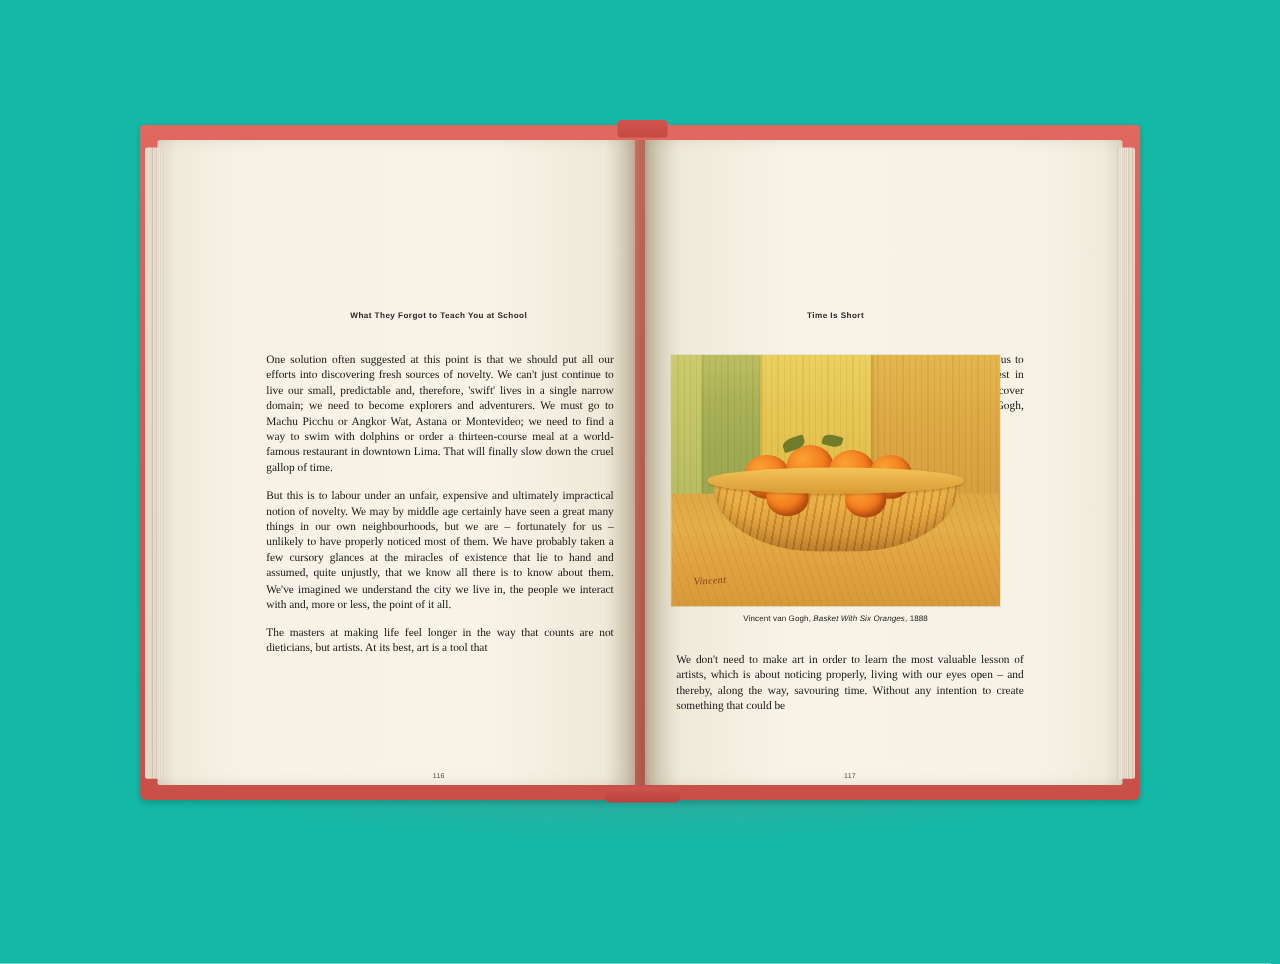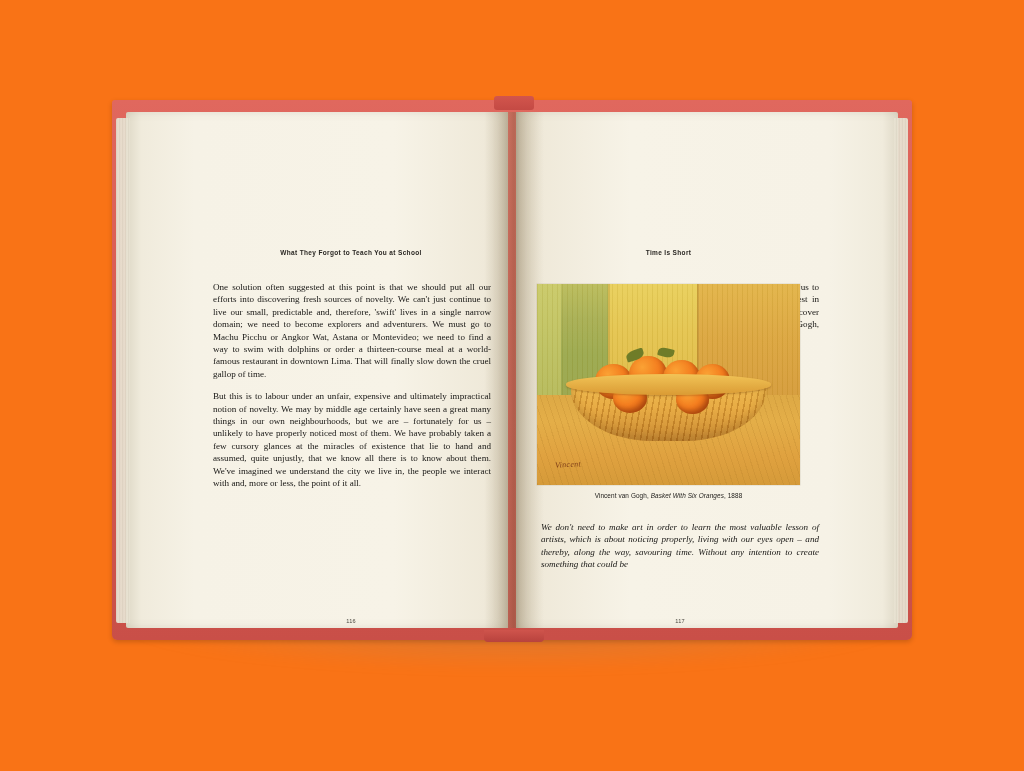--- a/index.html
+++ b/index.html
@@ -10,21 +10,21 @@
   body {
     width: 1024px;
     height: 771px;
     overflow: hidden;
     font-family: "Liberation Serif", serif;
   }
   .scene {
     position: relative;
     width: 1024px;
     height: 771px;
-    background: #f97316;
+    background: #14b8a6;
   }
   
   .book-shadow {
     position: absolute;
     left: 120px;
     top: 600px;
     width: 790px;
     height: 70px;
     background: radial-gradient(ellipse at 50% 30%, rgba(120,115,110,0.30) 0%, rgba(150,145,140,0.12) 45%, rgba(255,255,255,0) 72%);
     filter: blur(6px);
@@ -305,20 +305,21 @@
     <div class="edge-left"></div>
     <div class="edge-right"></div>
     <div class="gutter"></div>
   </div>
 
   <div class="text-col running-head" style="left:243px; top:249px; width:216px;">What They Forgot to Teach You at School</div>
 
   <div class="text-col body-col" style="left:213px; top:281px; width:278px;">
     <p>One solution often suggested at this point is that we should put all our efforts into discovering fresh sources of novelty. We can't just continue to live our small, predictable and, therefore, 'swift' lives in a single narrow domain; we need to become explorers and adventurers. We must go to Machu Picchu or Angkor Wat, Astana or Montevideo; we need to find a way to swim with dolphins or order a thirteen-course meal at a world-famous restaurant in downtown Lima. That will finally slow down the cruel gallop of time.</p>
     <p>But this is to labour under an unfair, expensive and ultimately impractical notion of novelty. We may by middle age certainly have seen a great many things in our own neighbourhoods, but we are – fortunately for us – unlikely to have properly noticed most of them. We have probably taken a few cursory glances at the miracles of existence that lie to hand and assumed, quite unjustly, that we know all there is to know about them. We've imagined we understand the city we live in, the people we interact with and, more or less, the point of it all.</p>
+    <p>The masters at making life feel longer in the way that counts are not dieticians, but artists. At its best, art is a tool that</p>
   </div>
 
   <div class="text-col folio" style="left:283px; top:618px; width:136px;">116</div>
 
   <div class="text-col running-head" style="left:605px; top:249px; width:127px;">Time Is Short</div>
 
   <div class="text-col body-col" style="left:541px; top:281px; width:278px;">
     <p>reminds us how little we have fathomed and noticed. It reintroduces us to ordinary things and reopens our eyes to a latent beauty and interest in precisely those areas we had ceased to bother with. It helps us to recover some of the manic sensitivity we had as newborns. Here is Van Gogh, mesmerised by some oranges:</p>
   </div>
 
@@ -352,19 +353,19 @@
       <div class="basket-rim"></div>
 
       <div class="signature">Vincent</div>
     </div>
   </div>
 
   <div class="plate-caption">
     <span>Vincent van Gogh, </span><em>Basket With Six Oranges</em><span>, 1888</span>
   </div>
 
-  <div class="text-col body-col" style="left:541px; top:521px; width:278px;font-style:italic;">
+  <div class="text-col body-col" style="left:541px; top:521px; width:278px;">
     <p>We don't need to make art in order to learn the most valuable lesson of artists, which is about noticing properly, living with our eyes open – and thereby, along the way, savouring time. Without any intention to create something that could be</p>
   </div>
 
   <div class="text-col folio" style="left:612px; top:618px; width:136px;">117</div>
 
 </div>
 
 </body></html>

